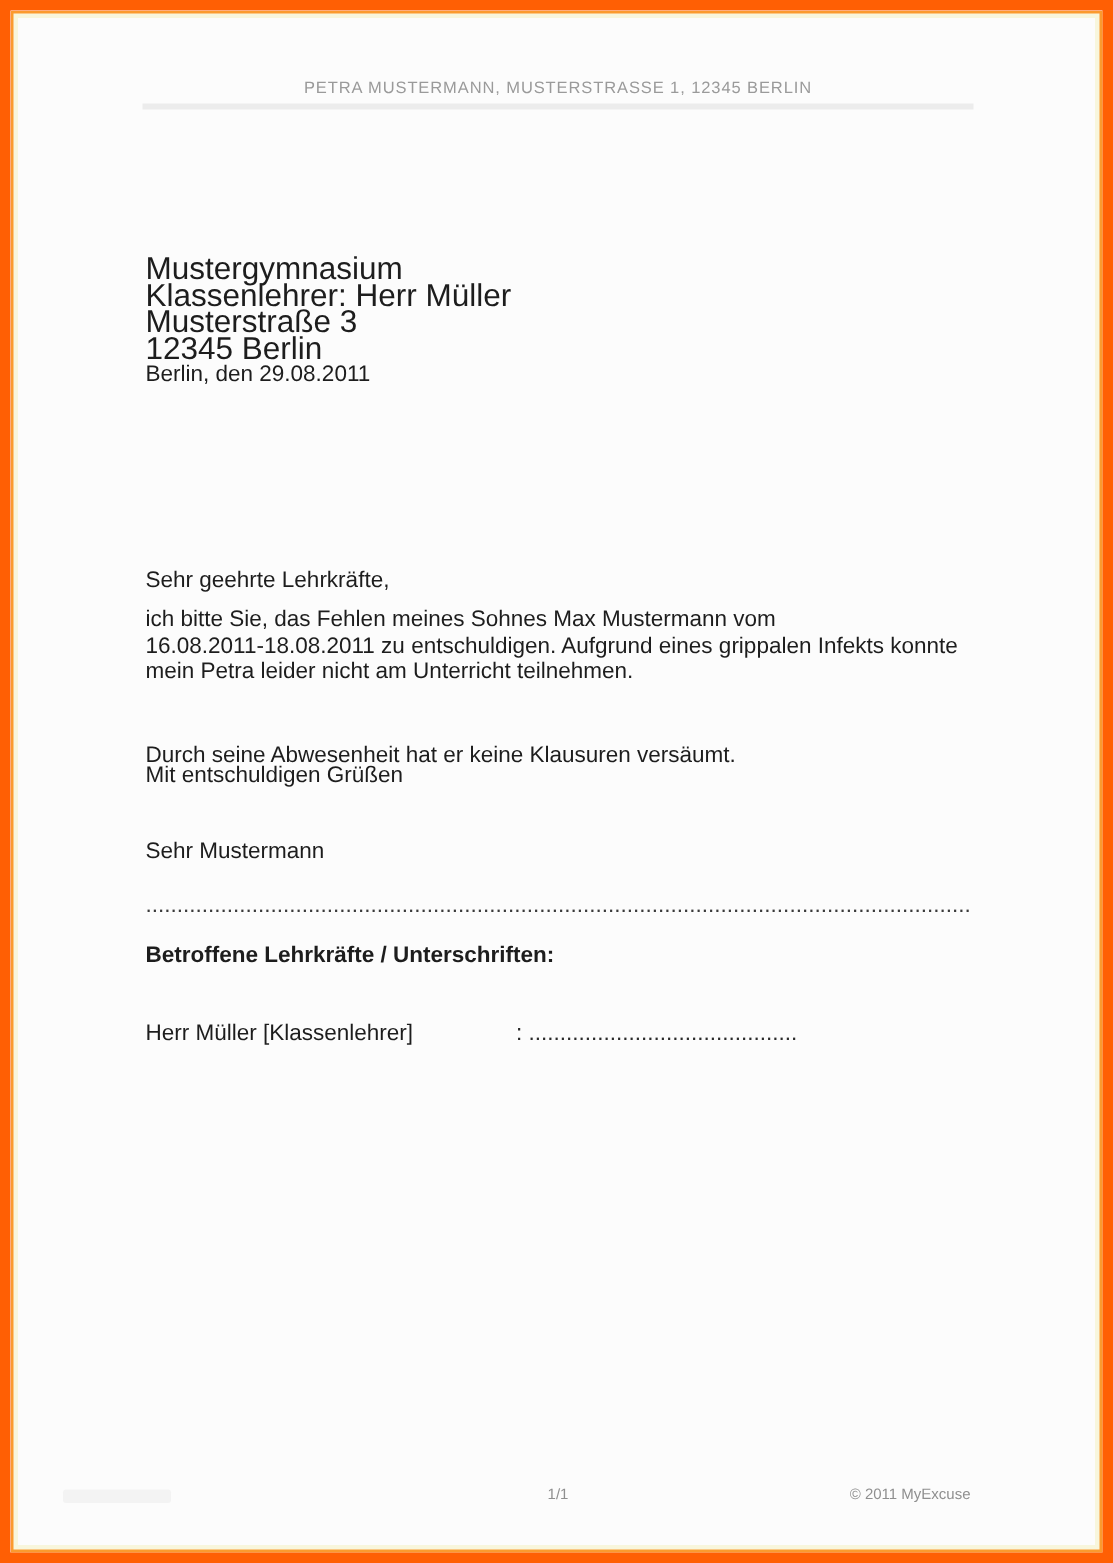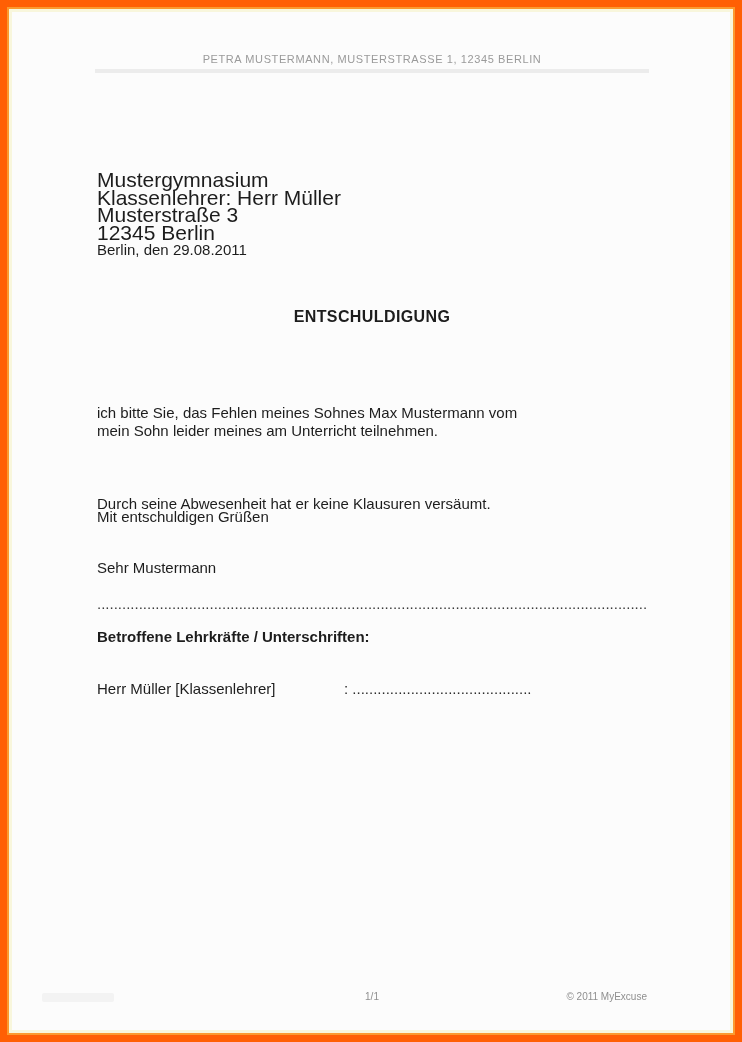--- a/index.html
+++ b/index.html
@@ -121,26 +121,27 @@
 
     <div class="abs recipient">
       <div>Mustergymnasium</div>
       <div>Klassenlehrer: Herr Müller</div>
       <div>Musterstraße 3</div>
       <div>12345 Berlin</div>
     </div>
 
     <div class="abs date-line">Berlin, den 29.08.2011</div>
 
-    <div class="abs doc-title">ENTSCHULDIGUNG</div>
 
+    <div class="abs bodytext salutation">Sehr geehrte Lehrkräfte,</div>
 
     <div class="abs bodytext paragraph1">
       <div>ich bitte Sie, das Fehlen meines Sohnes Max Mustermann vom</div>
-      <div>mein Sohn leider meines am Unterricht teilnehmen.</div>
+      <div>16.08.2011-18.08.2011 zu entschuldigen. Aufgrund eines grippalen Infekts konnte</div>
+      <div>mein Petra leider nicht am Unterricht teilnehmen.</div>
     </div>
 
     <div class="abs bodytext paragraph2">Durch seine Abwesenheit hat er keine Klausuren versäumt.</div>
 
     <div class="abs bodytext closing">Mit entschuldigen Grüßen</div>
 
     <div class="abs bodytext signer">Sehr Mustermann</div>
 
     <div class="abs dotted-separator">.........................................................................................................................................</div>
 

